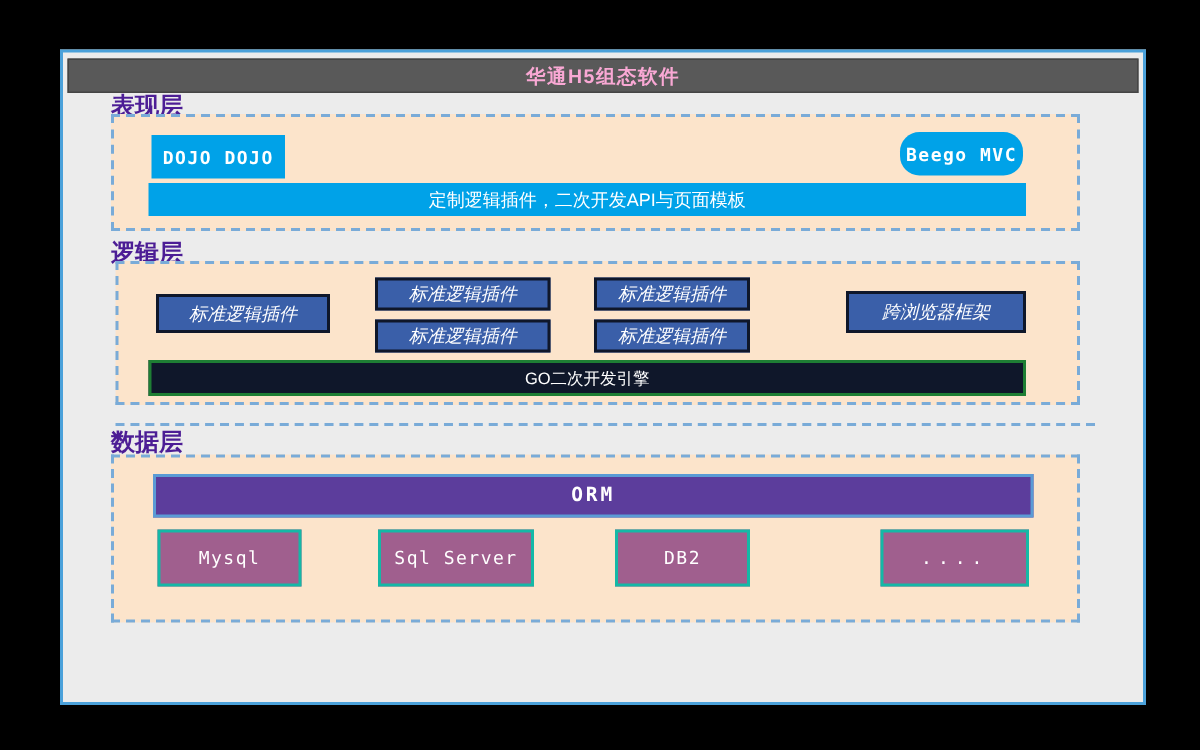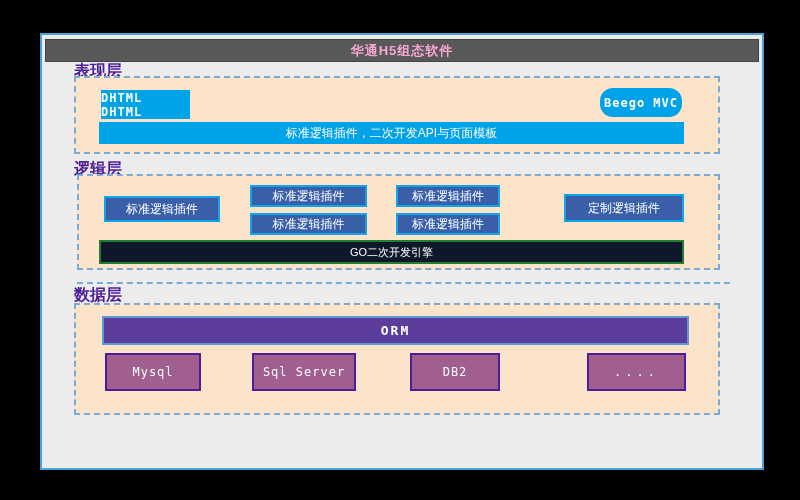--- a/index.html
+++ b/index.html
@@ -10,57 +10,57 @@
             border:1px solid #454545;color:#f9a8d4;font-weight:bold;font-size:13px;line-height:21px;
             text-align:center;letter-spacing:1px;}
   .layer-heading{position:absolute;left:32px;width:646px;color:#4c1d95;
                  font-weight:bold;font-size:16px;}
   .panel{position:absolute;box-sizing:border-box;background:#fce4cb;border:2px dashed #79abd8;}
   .cyan-box{position:absolute;background:#00a2e8;color:#fff;display:flex;align-items:center;
             justify-content:center;font-family:"DejaVu Sans Mono","Liberation Mono",monospace;
             font-size:12px;font-weight:bold;letter-spacing:1px;}
   .cyan-bar{position:absolute;background:#00a2e8;color:#fff;display:flex;align-items:center;
             justify-content:center;font-size:12px;}
-  .blue-box{position:absolute;box-sizing:border-box;background:#3a5fa9;border:2px solid #0ea5e9;
-            color:#fff;display:flex;align-items:center;justify-content:center;font-size:12px;}
+  .blue-box{position:absolute;box-sizing:border-box;background:#3a5fa9;border:2px solid #0f172a;
+            color:#fff;display:flex;align-items:center;justify-content:center;font-size:12px;font-style:italic;}
   .green-bar{position:absolute;box-sizing:border-box;background:#0f172a;border:2px solid #1e7e34;
              color:#fff;display:flex;align-items:center;justify-content:center;font-size:11px;}
   .orm-bar{position:absolute;box-sizing:border-box;background:#5c3d9c;border:2px solid #5b9bd5;
            color:#fff;display:flex;align-items:center;justify-content:center;
            font-family:"DejaVu Sans Mono","Liberation Mono",monospace;font-size:13px;
            font-weight:bold;letter-spacing:2px;}
-  .db-box{position:absolute;box-sizing:border-box;background:#a05f8e;border:2px solid #4c1d95;
+  .db-box{position:absolute;box-sizing:border-box;background:#a05f8e;border:2px solid #14b8a6;
           color:#fff;display:flex;align-items:center;justify-content:center;
           font-family:"DejaVu Sans Mono","Liberation Mono",monospace;font-size:12px;
           letter-spacing:1px;}
   .sep-line{position:absolute;left:35px;top:247px;width:653px;height:0;
             border-top:2px dashed #79abd8;}
 </style>
 </head>
 <body>
 
 <div class="page">
 
   <div class="titlebar">华通H5组态软件</div>
 
   <div class="layer-heading" style="top:26px;">表现层</div>
   <div class="panel" style="left:32px;top:41px;width:646px;height:78px;">
-    <div class="cyan-box" style="left:25px;top:12px;width:89px;height:29px;">DHTML DHTML</div>
+    <div class="cyan-box" style="left:25px;top:12px;width:89px;height:29px;">DOJO DOJO</div>
     <div class="cyan-box" style="left:524px;top:10px;width:82px;height:29px;border-radius:13px;">Beego MVC</div>
-    <div class="cyan-bar" style="left:23px;top:44px;width:585px;height:22px;">标准逻辑插件，二次开发API与页面模板</div>
+    <div class="cyan-bar" style="left:23px;top:44px;width:585px;height:22px;">定制逻辑插件，二次开发API与页面模板</div>
   </div>
 
   <div class="layer-heading" style="top:124px;">逻辑层</div>
   <div class="panel" style="left:35px;top:139px;width:643px;height:96px;">
     <div class="blue-box" style="left:25px;top:20px;width:116px;height:26px;">标准逻辑插件</div>
     <div class="blue-box" style="left:171px;top:9px;width:117px;height:22px;">标准逻辑插件</div>
     <div class="blue-box" style="left:317px;top:9px;width:104px;height:22px;">标准逻辑插件</div>
     <div class="blue-box" style="left:171px;top:37px;width:117px;height:22px;">标准逻辑插件</div>
     <div class="blue-box" style="left:317px;top:37px;width:104px;height:22px;">标准逻辑插件</div>
-    <div class="blue-box" style="left:485px;top:18px;width:120px;height:28px;">定制逻辑插件</div>
+    <div class="blue-box" style="left:485px;top:18px;width:120px;height:28px;">跨浏览器框架</div>
     <div class="green-bar" style="left:20px;top:64px;width:585px;height:24px;">GO二次开发引擎</div>
   </div>
 
   <div class="sep-line"></div>
 
   <div class="layer-heading" style="top:250px;">数据层</div>
   <div class="panel" style="left:32px;top:268px;width:646px;height:112px;">
     <div class="orm-bar" style="left:26px;top:11px;width:587px;height:29px;">ORM</div>
     <div class="db-box" style="left:29px;top:48px;width:96px;height:38px;">Mysql</div>
     <div class="db-box" style="left:176px;top:48px;width:104px;height:38px;">Sql Server</div>

